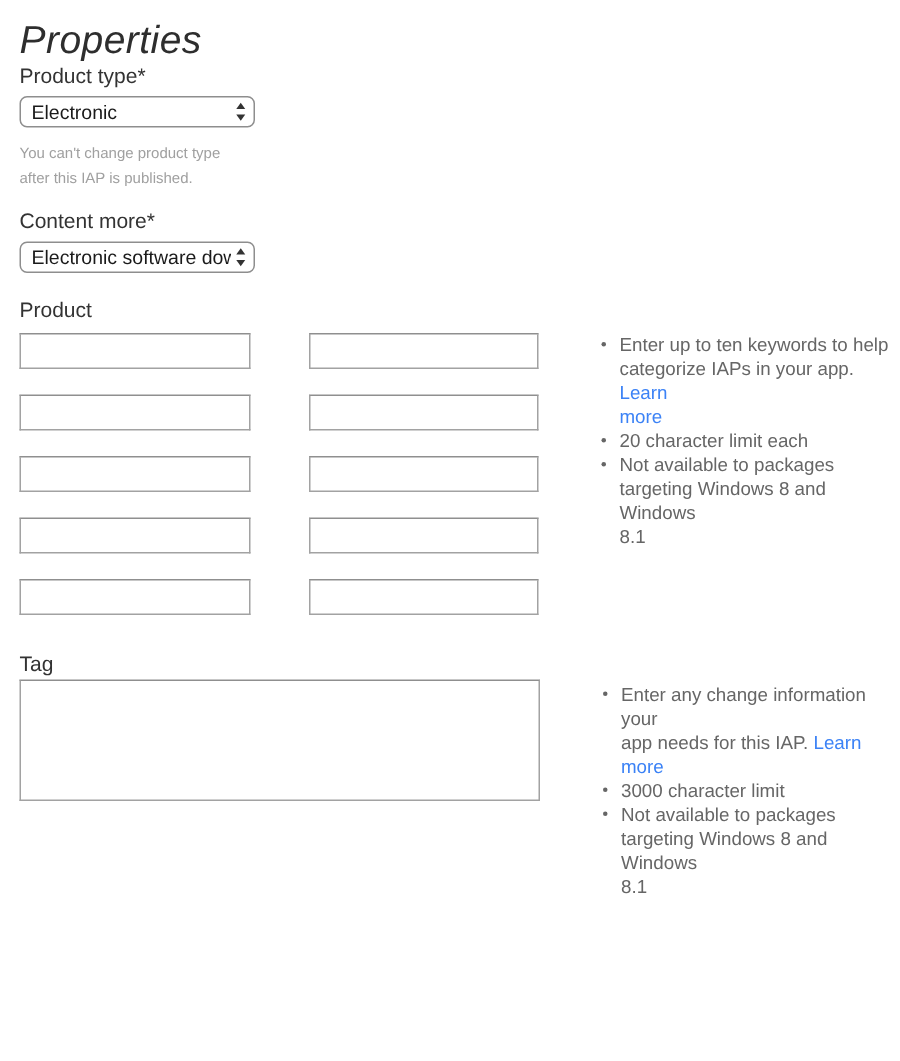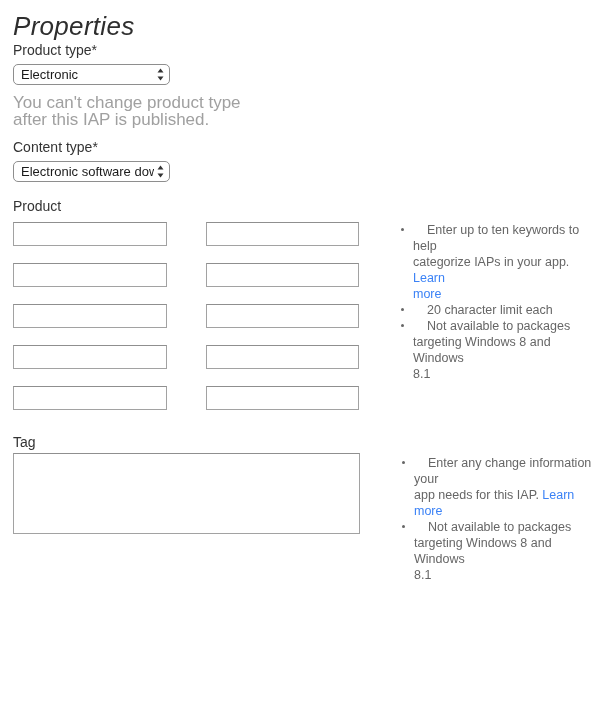--- a/index.html
+++ b/index.html
@@ -26,21 +26,21 @@
     display:flex; align-items:center; padding:0 5px 0 7px; cursor:default;
   }
   .select-value {
     flex:1; font-size:13px; color:#1a1a1a;
     white-space:nowrap; overflow:hidden; margin-right:3px;
   }
   .select-arrows { display:flex; align-items:center; }
   .select-arrows svg { display:block; }
 
   .help {
-    margin:9px 0 0 0; font-size:17px; line-height:17px;
+    margin:9px 0 0 0; font-size:10px; line-height:17px;
     color:#a0a0a0; white-space:pre-line;
   }
 
   .keywords-label { margin-top:16px; }
   .kw-row { display:flex; margin-top:7px; }
   .kw-grid {
     display:grid; grid-template-columns:154px 153px;
     column-gap:39px; row-gap:17px;
   }
   .kw-input {
@@ -52,21 +52,21 @@
 
   .notes {
     margin:0 0 0 39px; padding:0; list-style:none;
     width:200px; font-size:12.5px; line-height:16px; color:#666;
   }
   .notes li { position:relative; padding-left:15px; }
   .bullet {
     position:absolute; left:3px; top:6px; width:3px; height:3px;
     border-radius:50%; background:#666;
   }
-  .note-text { white-space:pre-line;margin-left:14px; }
+  .note-text { white-space:pre-line; }
   .note-link { color:#3b82f6; text-decoration:none; white-space:pre-line; cursor:pointer; }
 
   .tag-label { margin-top:24px; }
   .tag-row { display:flex; margin-top:2px; }
   .tag-textarea {
     width:347px; height:81px; box-sizing:border-box;
     border:1px solid #a2a2a2; border-top-color:#8f8f8f;
     resize:none; font-family:inherit; font-size:13px; color:#333;
     padding:4px 6px; outline:none;
   }
@@ -88,21 +88,21 @@
             <path d="M3.5 0.5 L6.5 4.6 H0.5 Z" fill="#333"></path>
             <path d="M3.5 12.5 L6.5 8.4 H0.5 Z" fill="#333"></path>
           </svg>
         </span>
       </div>
     <p class="help">You can't change product type
 after this IAP is published.</p>
   </div>
 
   <div class="field-content">
-    <span class="label">Content type*</span>
+    <span class="label">Content more*</span>
     <div class="select">
         <span class="select-value">Electronic software download</span>
         <span class="select-arrows">
           <svg width="7" height="13" viewBox="0 0 7 13">
             <path d="M3.5 0.5 L6.5 4.6 H0.5 Z" fill="#333"></path>
             <path d="M3.5 12.5 L6.5 8.4 H0.5 Z" fill="#333"></path>
           </svg>
         </span>
       </div>
   </div>
@@ -131,19 +131,20 @@
 8.1</span></li>
     </ul>
   </div>
 
   <span class="label tag-label">Tag</span>
   <div class="tag-row">
     <textarea class="tag-textarea" style=""></textarea>
     <ul class="notes">
       <li><span class="bullet"></span><span class="note-text">Enter any change information your
 app needs for this IAP. </span><a class="note-link">Learn more</a></li>
+      <li><span class="bullet"></span><span class="note-text">3000 character limit</span></li>
       <li><span class="bullet"></span><span class="note-text">Not available to packages
 targeting Windows 8 and Windows
 8.1</span></li>
     </ul>
   </div>
 
 </div>
 
 </body></html>

